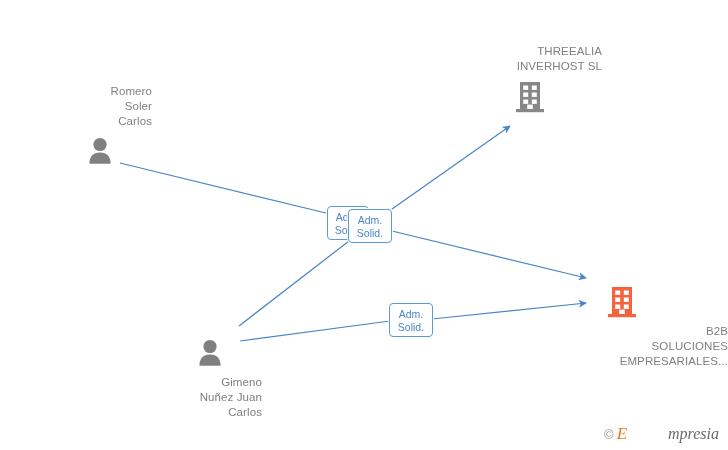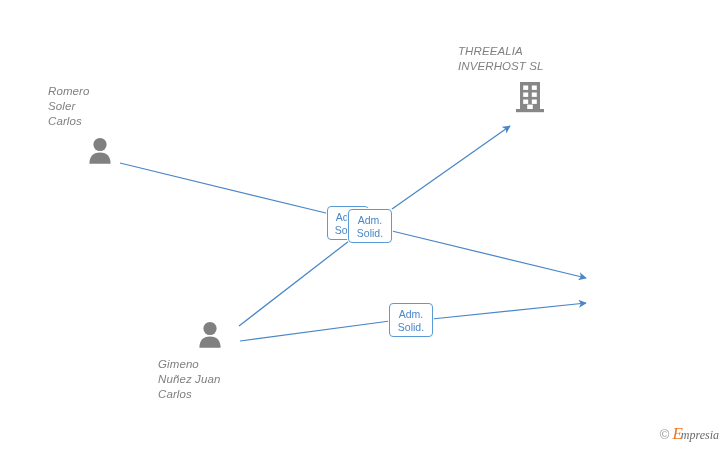--- a/index.html
+++ b/index.html
@@ -19,22 +19,21 @@
   }
   #edges {
     position: absolute;
     left: 0;
     top: 0;
     width: 728px;
     height: 450px;
   }
   .node {
     position: absolute;
-    text-align: left;
-    font-style: italic;
+    text-align: right;
   }
   .node-label {
     color: #808080;
     font-size: 11.5px;
     line-height: 15px;
     white-space: pre-line;
     letter-spacing: 0.1px;
   }
   .person-icon {
     width: 34px;
@@ -76,22 +75,23 @@
   .wm-e {
     font-family: "Liberation Serif", serif;
     font-style: italic;
     color: #f0761e;
     font-size: 17px;
   }
   .wm-rest {
     font-family: "Liberation Serif", serif;
     font-style: italic;
     color: #6b6b6b;
-    font-size: 12px;
+    font-size: 16px;
     margin-left: -2px;
+    padding-left: 43px;
   }
 </style>
 </head>
 <body>
 
 <div id="canvas">
 
   <svg id="edges" viewBox="0 0 728 450" xmlns="http://www.w3.org/2000/svg">
     <defs>
       <marker id="arrow" viewBox="0 0 10 10" refX="9" refY="5" markerWidth="6.5" markerHeight="6.5" orient="auto-start-reverse">
@@ -131,22 +131,38 @@
       <rect x="8.2" y="4.5" width="5" height="4.4" fill="#ffffff"></rect>
       <rect x="16.8" y="4.5" width="5" height="4.4" fill="#ffffff"></rect>
       <rect x="8.2" y="11.5" width="5" height="4.4" fill="#ffffff"></rect>
       <rect x="16.8" y="11.5" width="5" height="4.4" fill="#ffffff"></rect>
       <rect x="8.2" y="18.5" width="5" height="4.4" fill="#ffffff"></rect>
       <rect x="16.8" y="18.5" width="5" height="4.4" fill="#ffffff"></rect>
       <rect x="12.2" y="23.6" width="5.6" height="4.4" fill="#ffffff"></rect>
     </svg>
   </div>
 
+  <div class="node" style="left:516px; top:286px; width:212px;">
+    <svg class="building-icon" viewBox="0 0 30 32" xmlns="http://www.w3.org/2000/svg">
+      <rect x="5" y="1" width="20" height="27" fill="#f4643c"></rect>
+      <rect x="1" y="28" width="28" height="3.2" fill="#f4643c"></rect>
+      <rect x="8.2" y="4.5" width="5" height="4.4" fill="#ffffff"></rect>
+      <rect x="16.8" y="4.5" width="5" height="4.4" fill="#ffffff"></rect>
+      <rect x="8.2" y="11.5" width="5" height="4.4" fill="#ffffff"></rect>
+      <rect x="16.8" y="11.5" width="5" height="4.4" fill="#ffffff"></rect>
+      <rect x="8.2" y="18.5" width="5" height="4.4" fill="#ffffff"></rect>
+      <rect x="16.8" y="18.5" width="5" height="4.4" fill="#ffffff"></rect>
+      <rect x="12.2" y="23.6" width="5.6" height="4.4" fill="#ffffff"></rect>
+    </svg>
+    <div class="node-label" style="margin-top:6px;">B2B
+SOLUCIONES
+EMPRESARIALES...</div>
+  </div>
 
-  <div class="node" style="left:158px; top:320px; width:104px;">
+  <div class="node" style="left:158px; top:338px; width:104px;">
     <svg class="person-icon" viewBox="0 0 34 30" xmlns="http://www.w3.org/2000/svg">
       <circle cx="17" cy="8.5" r="6.6" fill="#808080"></circle>
       <path d="M 17 16.5 c -7.4 0 -10.6 4.6 -10.6 11.2 l 21.2 0 c 0 -6.6 -3.2 -11.2 -10.6 -11.2 z" fill="#808080"></path>
     </svg>
     <div class="node-label" style="margin-top:7px;">Gimeno
 Nuñez Juan
 Carlos</div>
   </div>
 
   <div class="edge-label" style="left:327px; top:206px; width:42px; height:34px; z-index:2;">Adm.

